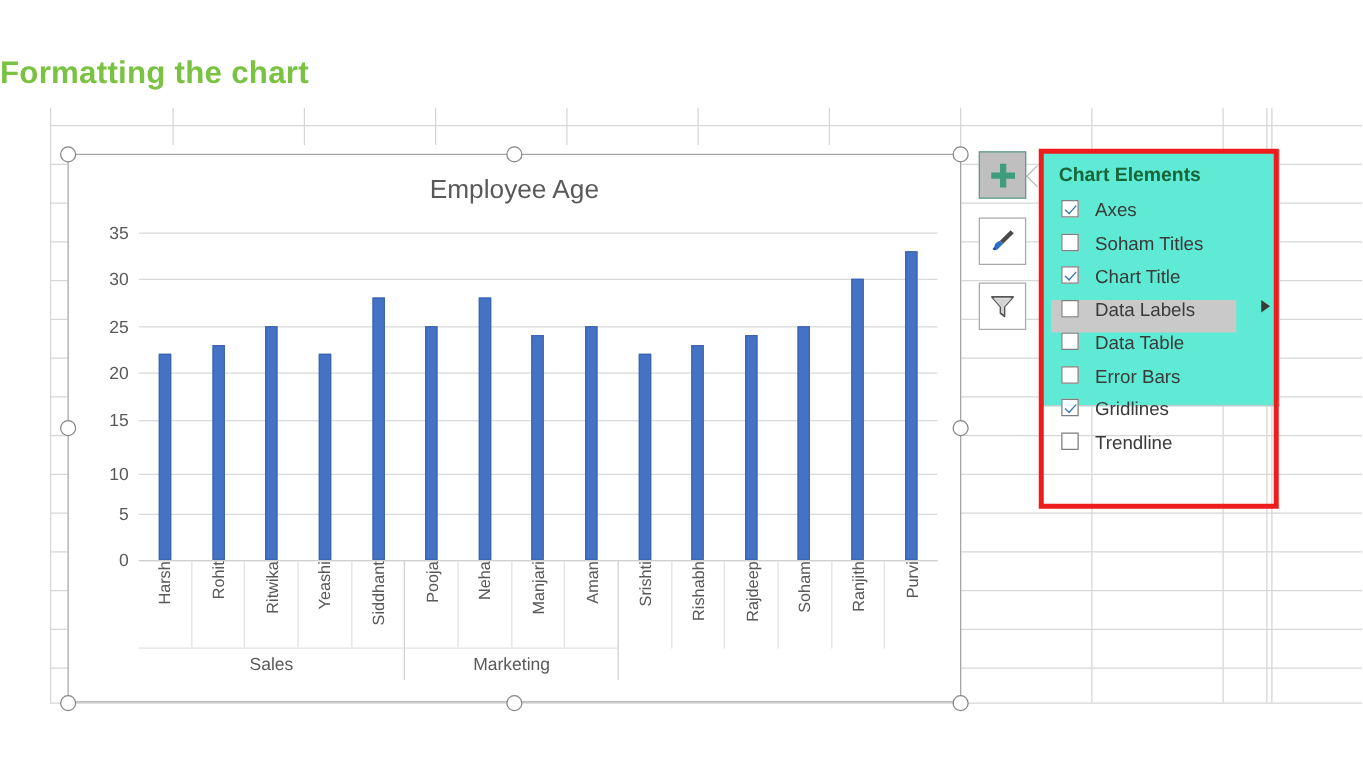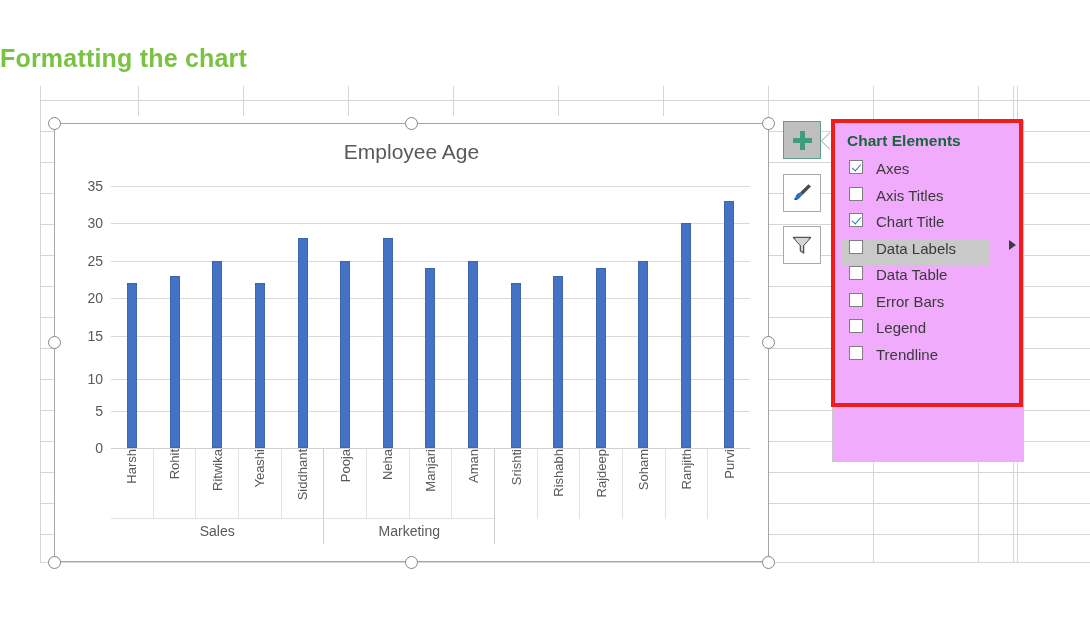--- a/index.html
+++ b/index.html
@@ -225,22 +225,22 @@
     z-index: 26;
     filter: drop-shadow(-1px 0 0 #9a9a9a);
   }
 
   
   #chart-elements-panel {
     position: absolute;
     left: 832px;
     top: 120px;
     width: 192px;
-    height: 342px;
-    background: #f0abfc;
+    height: 205px;
+    background: #5eead4;
     border: 1px solid #c8c8c8;
     box-sizing: border-box;
     z-index: 20;
   }
   #panel-heading {
     position: absolute;
     left: 14px;
     top: 11px;
     font-size: 15.5px;
     font-weight: bold;
@@ -527,42 +527,42 @@
 
 <div id="chart-elements-panel">
   <div id="panel-heading">Chart Elements</div>
   <div id="panel-list">
       <div class="panel-row">
         <span class="cb checked"></span>
         <span class="lbl">Axes</span>
       </div>
       <div class="panel-row">
         <span class="cb"></span>
-        <span class="lbl">Axis Titles</span>
+        <span class="lbl">Soham Titles</span>
       </div>
       <div class="panel-row">
         <span class="cb checked"></span>
         <span class="lbl">Chart Title</span>
       </div>
       <div class="panel-row highlight">
         <span class="cb"></span>
         <span class="lbl">Data Labels</span>
         <span class="submenu-arrow"></span>
       </div>
       <div class="panel-row">
         <span class="cb"></span>
         <span class="lbl">Data Table</span>
       </div>
       <div class="panel-row">
         <span class="cb"></span>
         <span class="lbl">Error Bars</span>
       </div>
       <div class="panel-row">
-        <span class="cb"></span>
-        <span class="lbl">Legend</span>
+        <span class="cb checked"></span>
+        <span class="lbl">Gridlines</span>
       </div>
       <div class="panel-row">
         <span class="cb"></span>
         <span class="lbl">Trendline</span>
       </div>
     </div>
 </div>
 
 <div id="annotation-box"></div>
 

